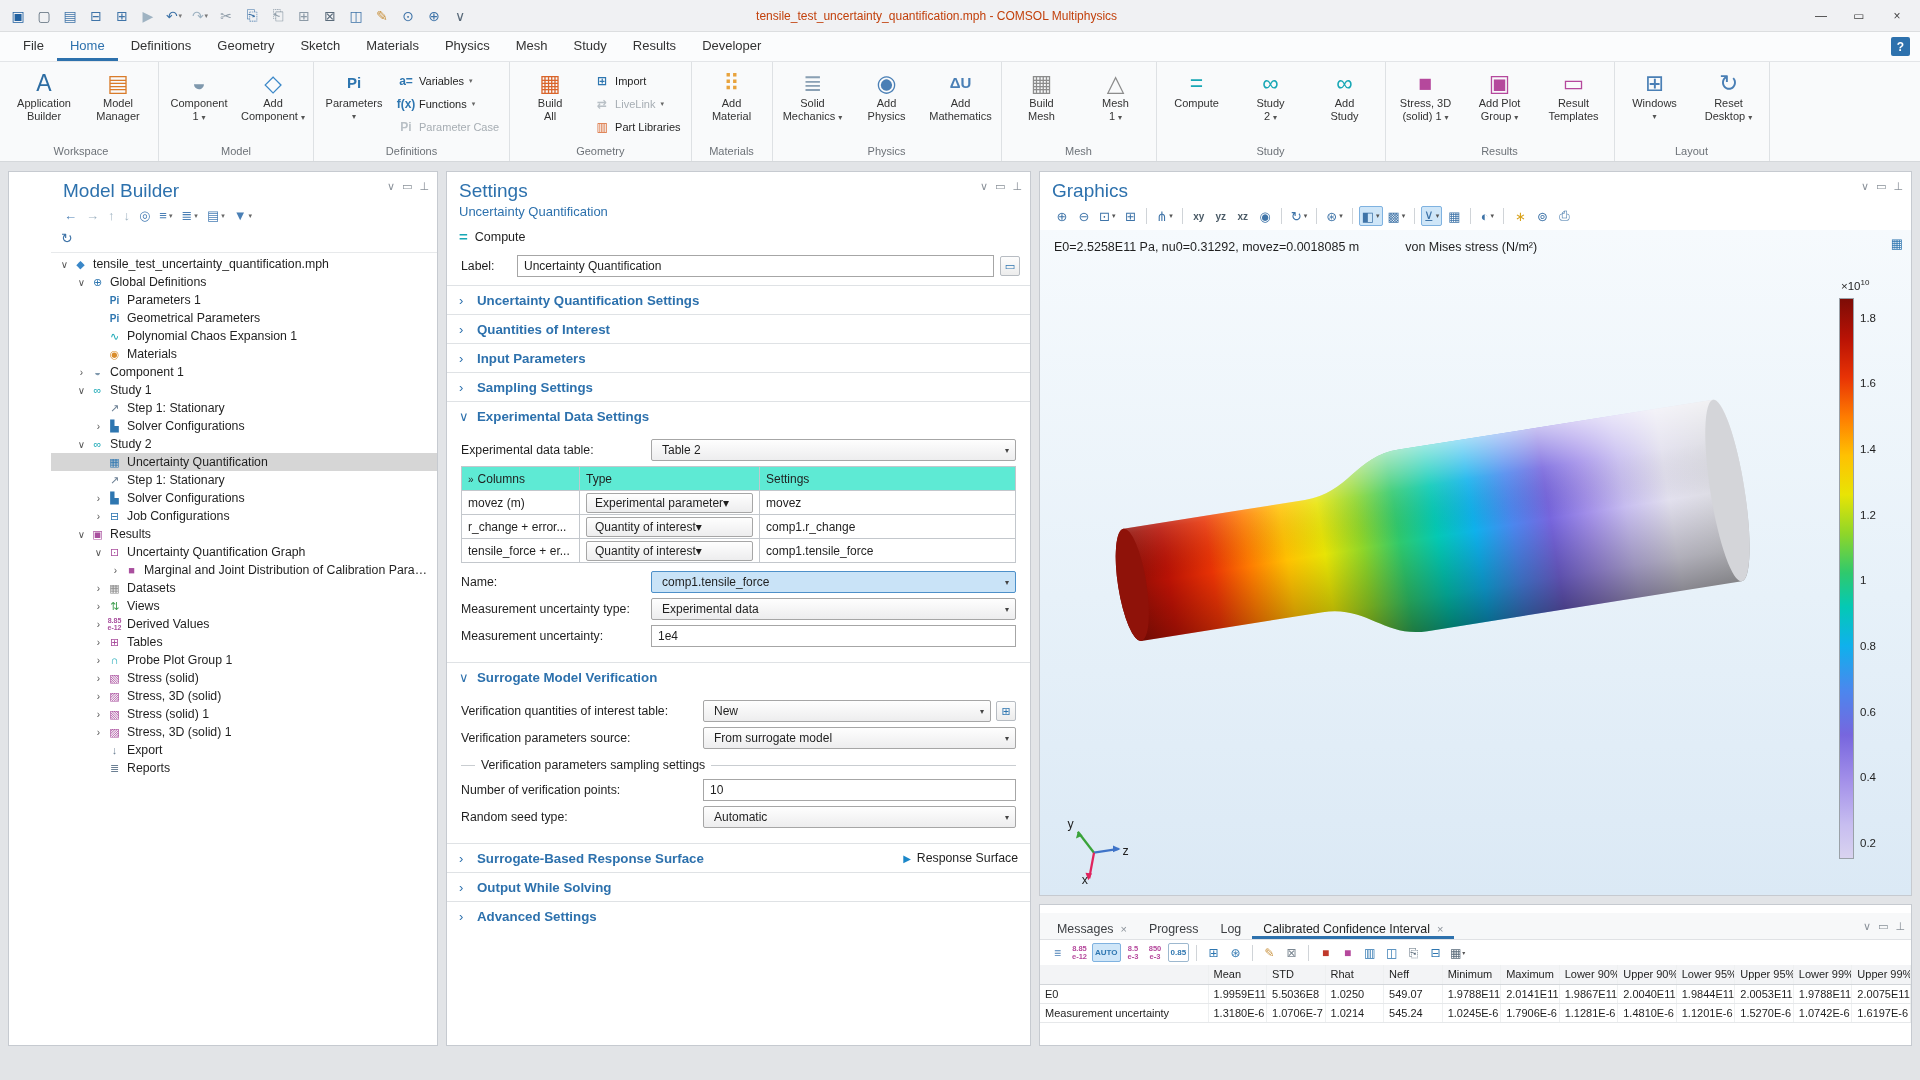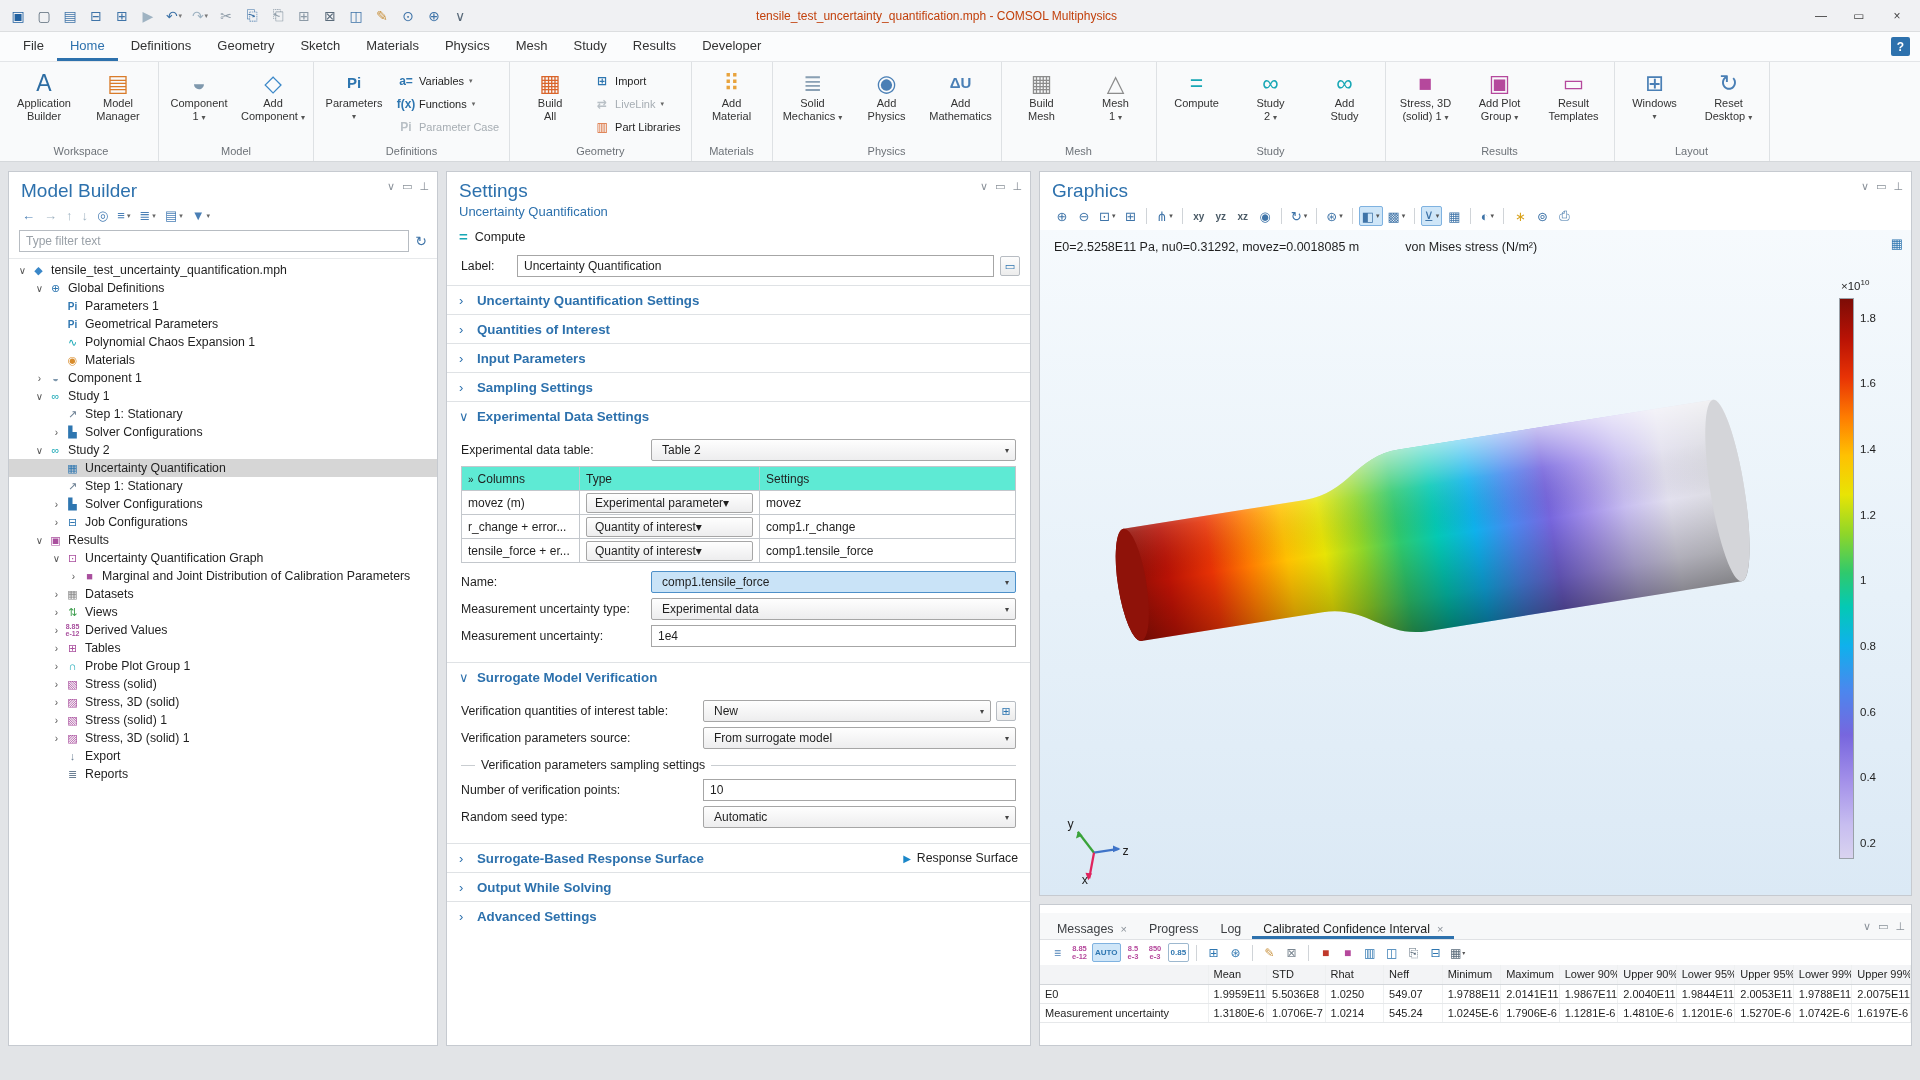--- a/index.html
+++ b/index.html
@@ -39,21 +39,21 @@
   .rs-icon { width:16px; font-size:12px; display:inline-flex; justify-content:center; font-weight:bold; }
   .rbtn-small .ddm { font-size:7px; color:#666; }
 
   
   .workspace { position:absolute; top:163px; bottom:26px; left:0; right:0; background:#e2e4e7; padding:8px; display:flex; gap:8px; }
   .panel { background:#fff; border:1px solid #c6cad0; display:flex; flex-direction:column; overflow:hidden; }
   .panel-head { display:flex; align-items:flex-start; padding:8px 8px 2px 12px; }
   .panel-title { font-size:19px; color:#2d71ad; font-weight:400; }
   .panel-controls { margin-left:auto; display:flex; gap:7px; color:#8a9199; font-size:11px; }
   .pc-icon { cursor:default; }
-  .mb-panel { width:430px; flex:none; }
+  .mb-panel { width:430px; flex:none;padding-left:42px; }
   .settings-panel { width:585px; flex:none; }
   .right-col { flex:1; display:flex; flex-direction:column; gap:8px; min-width:0; }
   .gfx-panel { flex:1; min-height:0; }
   .bottom-panel { height:142px; flex:none; }
 
   
   .mb-toolbar { display:flex; align-items:center; gap:3px; padding:3px 8px 4px 10px; }
   .mbt-icon { display:inline-flex; align-items:center; font-size:13px; color:#4a7fb5; padding:1px 3px; border-radius:2px; }
   .mbt-icon .ddm { font-size:7px; color:#666; margin-left:2px; }
   .mb-filter { display:flex; align-items:center; gap:6px; padding:2px 10px 6px; }
@@ -450,21 +450,20 @@
           <span class="mbt-icon">
             <span style="color: rgb(74, 127, 181);">▤</span>
             <span class="ddm">▾</span>
           </span>
           <span class="mbt-icon">
             <span style="color: rgb(74, 127, 181);">▼</span>
             <span class="ddm">▾</span>
           </span>
         </div>
       <div class="mb-filter">
-        <input class="filter-input" placeholder="Type filter text" style="">
         <span class="filter-refresh">↻</span>
       </div>
       <div class="mb-tree" id="mb-tree">
           <div class="tree-row" style="padding-left: 6px;">
             <span class="tree-arrow">∨</span>
             <span class="tree-icon" style="color: rgb(58, 135, 200);">◆</span>
             <span class="tree-label">tensile_test_uncertainty_quantification.mph</span>
           </div>
           <div class="tree-row" style="padding-left: 23px;">
             <span class="tree-arrow">∨</span>

